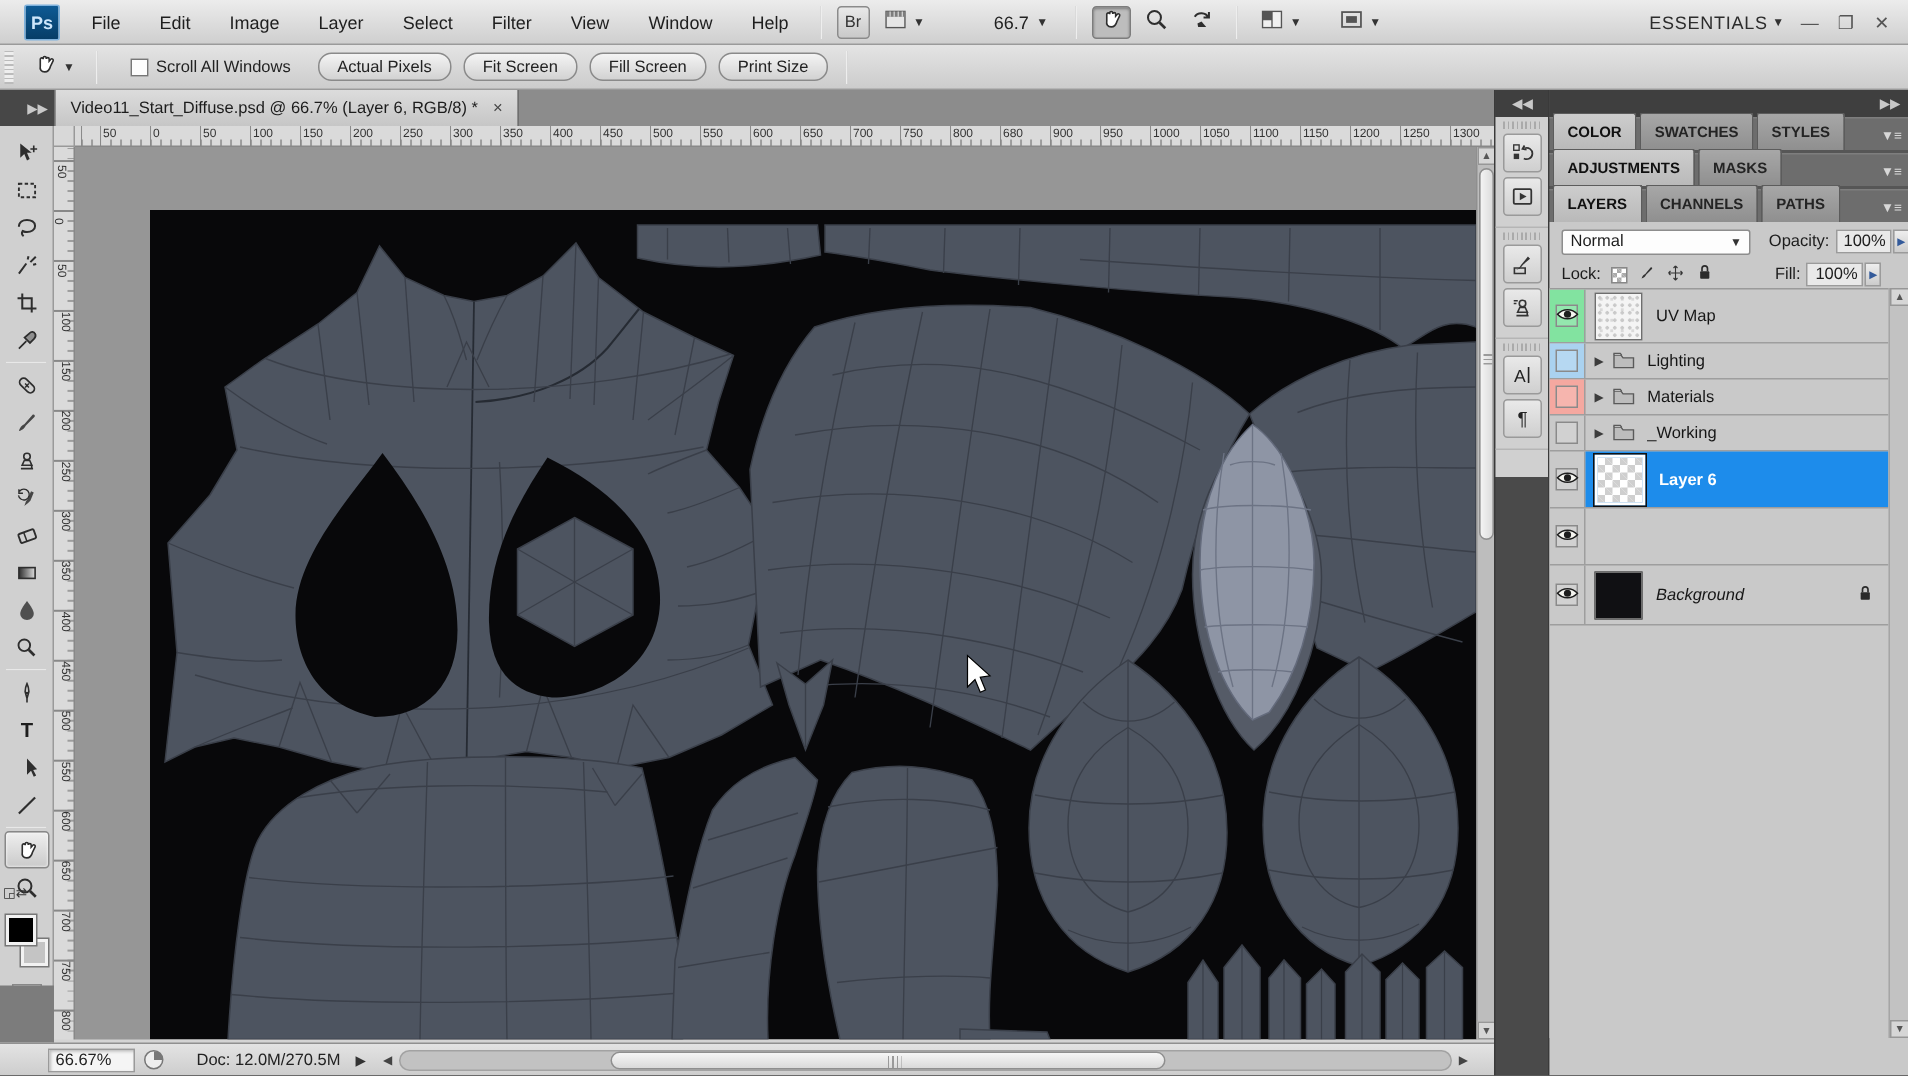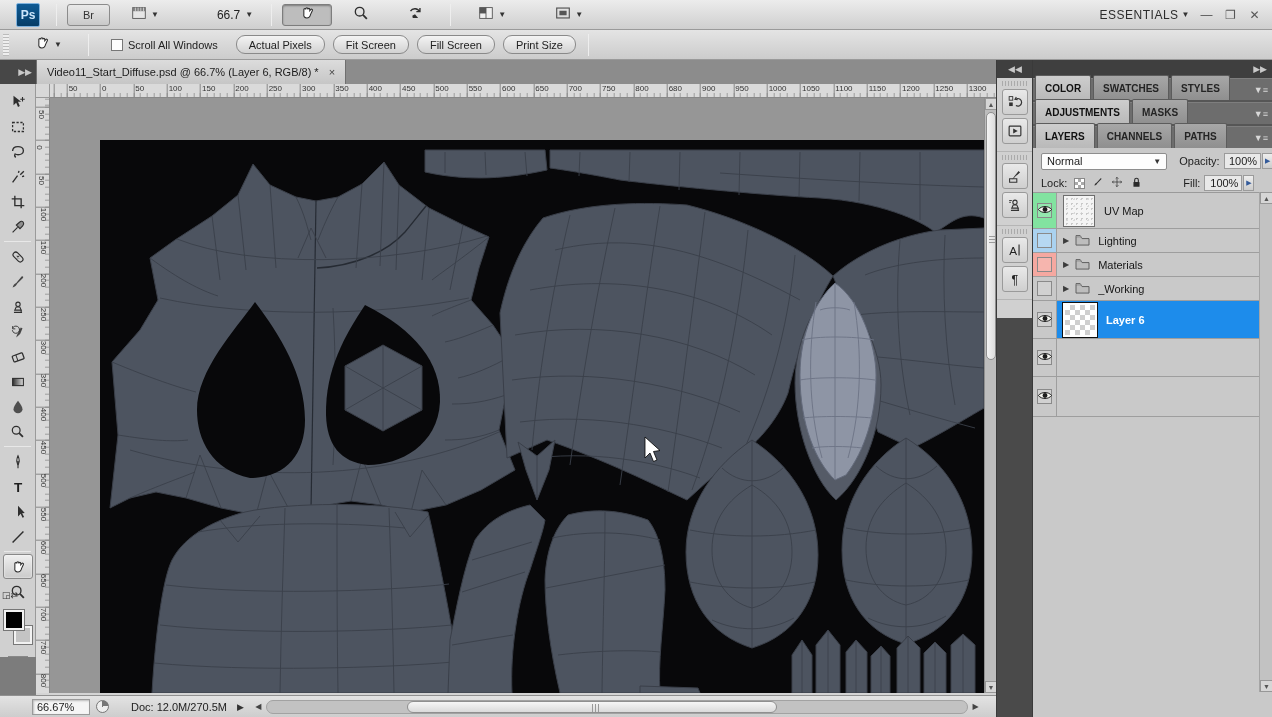--- a/index.html
+++ b/index.html
@@ -4,21 +4,21 @@
 <style>
   html,body{margin:0;padding:0;background:#444;}
   *{box-sizing:border-box;font-family:"Liberation Sans",sans-serif;}
   #app{position:relative;width:1272px;height:717px;background:#d4d4d4;overflow:hidden;font-size:12px;color:#1a1a1a;}
   .abs{position:absolute;}
   
   #menubar{left:0;top:0;width:1272px;height:30px;background:linear-gradient(#ececec,#cfcfcf);border-bottom:1px solid #9a9a9a;display:flex;align-items:center;}
   #pslogo{width:24px;height:24px;margin:0 8px 0 16px;background:linear-gradient(#0e5a94,#063d67);border:1px solid #7fb2dd;border-radius:2px;color:#cde6fb;font-weight:bold;font-size:12px;display:flex;align-items:center;justify-content:center;}
   .menu-item{padding:0 13px;height:30px;display:flex;align-items:center;font-size:12px;color:#1e1e1e;}
   .vsep{width:1px;height:22px;background:#aaa;border-right:1px solid #eee;margin:0 8px;}
-  .tbtn{height:22px;min-width:22px;display:flex;align-items:center;justify-content:center;border:1px solid transparent;border-radius:3px;margin:0 2px;padding:0 15px;}
+  .tbtn{height:22px;min-width:22px;display:flex;align-items:center;justify-content:center;border:1px solid transparent;border-radius:3px;margin:0 2px;padding:0 3px;}
   .tbtn.boxed{border:1px solid #8b8b8b;background:linear-gradient(#e9e9e9,#c9c9c9);}
   .tbtn.pressed{border:1px solid #7d7d7d;background:#bdbdbd;box-shadow:inset 0 1px 2px rgba(0,0,0,.35);}
   .dd-arrow{font-size:8px;color:#333;margin-left:3px;}
   #zoom-level{font-size:12px;color:#222;margin:0 2px 0 40px;}
   #workspace{margin-left:auto;display:flex;align-items:center;font-weight:normal;font-size:12px;letter-spacing:.5px;color:#2c2c2c;}
   .winctl{width:15px;height:15px;margin-left:9px;color:#555;font-size:12px;display:flex;align-items:center;justify-content:center;}
   
   #optionsbar{left:0;top:30px;width:1272px;height:30px;background:linear-gradient(#e4e4e4,#cccccc);border-bottom:1px solid #9a9a9a;display:flex;align-items:center;}
   #grip{width:6px;height:22px;margin-left:3px;background:repeating-linear-gradient(#bbb 0 1px,#eee 1px 3px);}
   .opt-btn{height:19px;padding:0 12px;margin:0 4px;border:1px solid #8a8a8a;border-radius:9px;background:linear-gradient(#f4f4f4,#d2d2d2);font-size:11px;color:#222;display:flex;align-items:center;}
@@ -106,20 +106,31 @@
   .locksym{position:absolute;right:10px;}
   #listscroll{position:absolute;right:0;top:44px;width:14px;height:500px;background:#c2c2c2;border-left:1px solid #a5a5a5;}
 </style>
 </head>
 <body>
 
 <div id="app">
 
   <div id="menubar" class="abs">
     <div id="pslogo">Ps</div>
+    <div id="menus" style="display:flex;">
+        <div class="menu-item">File</div>
+        <div class="menu-item">Edit</div>
+        <div class="menu-item">Image</div>
+        <div class="menu-item">Layer</div>
+        <div class="menu-item">Select</div>
+        <div class="menu-item">Filter</div>
+        <div class="menu-item">View</div>
+        <div class="menu-item">Window</div>
+        <div class="menu-item">Help</div>
+      </div>
     <div class="vsep"></div>
     <div class="tbtn boxed" style="font-size:11px;color:#333;">Br</div>
     <div class="tbtn">
         <span><svg width="18" height="18" viewBox="0 0 20 20">
             <rect x="3" y="4" width="14" height="12" fill="#e6e6e6" stroke="#555"></rect>
             <rect x="3" y="4" width="14" height="4" fill="#7d7d7d"></rect>
             <path d="M6 4 v4 M9 4 v4 M12 4 v4 M15 4 v4" stroke="#e6e6e6" stroke-width=".8"></path>
           </svg></span>
         <span class="dd-arrow">▼</span>
       </div>
@@ -802,20 +813,28 @@
           </div>
           <div class="lrow" style="height: 40px;">
             <div class="eyecell">
               <div class="well">
                 <span><svg width="16" height="11" viewBox="0 0 18 12">
                     <path d="M1.5 6 C5.5 1.5 12.5 1.5 16.5 6 C12.5 10.5 5.5 10.5 1.5 6 Z" fill="#f5f5f0" stroke="#1d1d1d" stroke-width="1.1"></path>
                     <circle cx="9" cy="6" r="2.7" fill="#1d1d1d"></circle>
                   </svg></span>
               </div>
             </div>
+            <div class="rowbody">
+              <div class="thumb background"></div>
+              <span style="font-style: italic;">Background</span>
+              <span class="locksym"><svg width="11" height="13" viewBox="0 0 18 20">
+                  <rect x="4" y="9" width="10" height="8" rx="1" fill="#2b2b2b"></rect>
+                  <path d="M6 9 V6 a3 3 0 0 1 6 0 V9" fill="none" stroke="#2b2b2b" stroke-width="1.8"></path>
+                </svg></span>
+            </div>
           </div>
         </div>
       <div id="listscroll">
         <div class="sbtn" style="top:0;width:13px;">▲</div>
         <div class="sbtn" style="bottom:0;width:13px;">▼</div>
       </div>
 
     </div>
   </div>
 

